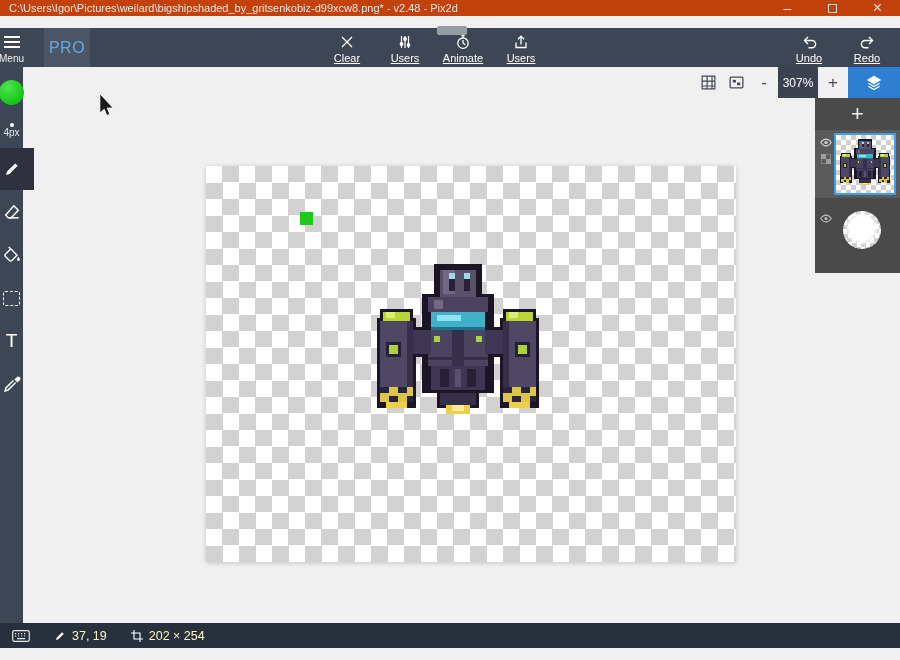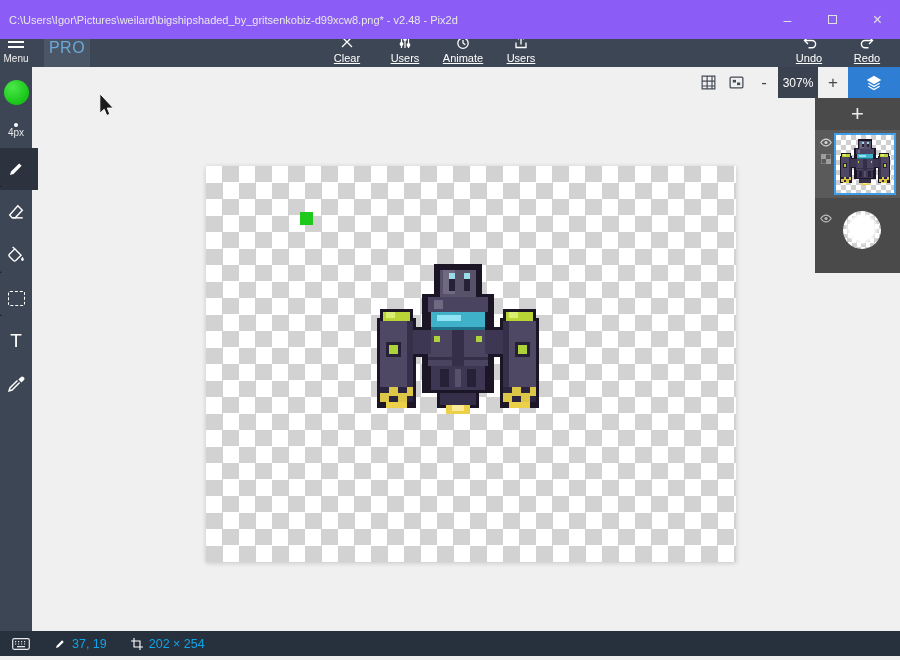--- a/index.html
+++ b/index.html
@@ -3,43 +3,43 @@
 <meta charset="utf-8">
 <style>
   * { margin:0; padding:0; box-sizing:border-box; }
   html,body { background:#222; }
   #app {
     position:relative; width:900px; height:660px; overflow:hidden;
     background:#f0f0f0; font-family:"Liberation Sans", sans-serif;
     -webkit-font-smoothing:antialiased;
   }
   
-  .titlebar { position:absolute; top:0; left:0; right:0; height:39px;
-    background:#8b5cf6; color:#e8e8e8; display:flex; align-items:center; z-index:40; }
+  .titlebar { position:absolute; top:0; left:0; right:0; height:16px;
+    background:#c2410c; color:#e8e8e8; display:flex; align-items:center; z-index:40; }
   .titlebar .title { flex:1; font-size:11px; padding-left:9px; white-space:nowrap;
     overflow:hidden; text-overflow:ellipsis; }
   .win-controls { display:flex; height:100%; }
   .win-btn { width:45px; height:100%; display:flex; align-items:center;
     justify-content:center; color:#e0e0e0; font-size:14px; cursor:default; }
   .win-btn .sq { width:9px; height:9px; border:1px solid #e0e0e0; display:block; }
   
   .topbar { position:absolute; top:28px; left:0; right:0; height:39px; background:#3d4654; z-index:30; }
   .pro-tile { position:absolute; left:44px; top:0; width:46px; height:39px;
     background:#4a5565; color:#6aa9dc; font-size:16px; letter-spacing:.5px;
     display:flex; align-items:center; justify-content:center; }
   .topbar-actions { position:absolute; left:318px; top:0; height:39px; display:flex; }
   .topbar-action { width:58px; height:39px; display:flex; flex-direction:column;
     align-items:center; justify-content:flex-end; padding-bottom:3px; color:#fff;text-decoration:underline; }
   .topbar-action svg { margin-bottom:3px; }
   .topbar-action .lbl { font-size:11px; line-height:11px; }
   .history-actions { position:absolute; right:4px; top:0; height:39px; display:flex; }
   .tooltip-remnant { position:absolute; left:437px; top:-2px; width:30px; height:9px;
     background:#969ca4; border-radius:2px; }
   
-  .sidebar { position:absolute; top:28px; left:0; width:32px; bottom:25px;
+  .sidebar { position:absolute; top:28px; left:0; width:23px; bottom:25px;
     background:#3d4654; z-index:31; display:flex; flex-direction:column; align-items:center; }
   .menu-item { margin-top:4px; display:flex; flex-direction:column; align-items:center; color:#fff; }
   .bars { display:flex; flex-direction:column; gap:3px; padding-top:4px; }
   .bars i { display:block; width:16px; height:2px; background:#fff; }
   .menu-item .lbl { font-size:10px; margin-top:5px; color:#f0f0f0; }
   .color-swatch { margin-top:16px; width:25px; height:25px; border-radius:50%;
     background:radial-gradient(circle at 35% 30%, #4ae84a, #17c417 70%); }
   .brush-size { margin-top:18px; display:flex; flex-direction:column; align-items:center; }
   .brush-dot { width:4px; height:4px; border-radius:50%; background:#fff; }
   .brush-size .lbl { font-size:10px; color:#e8e8e8; margin-top:0; }
@@ -81,22 +81,22 @@
       conic-gradient(#cfcfcf 90deg,#fff 90deg 180deg,#cfcfcf 180deg 270deg,#fff 270deg);
     background-size:100% 100%, 9px 9px; }
   
   .canvas-wrap { position:absolute; left:206px; top:166px; width:530px; height:396px;
     background-image:conic-gradient(#d2d2d2 90deg,#ffffff 90deg 180deg,#d2d2d2 180deg 270deg,#ffffff 270deg);
     background-size:33px 33px; box-shadow:0 1px 5px rgba(0,0,0,.18); z-index:5; }
   .painted-pixel { position:absolute; left:94px; top:46px; width:13px; height:13px; background:#1fc91c; }
   .ship-holder { position:absolute; left:168px; top:98px; width:168px; height:162px; }
   .cursor { position:absolute; left:98px; top:93px; z-index:50; }
   
-  .statusbar { position:absolute; left:0; right:0; bottom:4px; height:25px; background:#27303d;
-    color:#0ea5e9; display:flex; align-items:center; font-size:12.5px; z-index:40; }
+  .statusbar { position:absolute; left:0; right:0; bottom:12px; height:25px; background:#27303d;
+    color:#fef9c3; display:flex; align-items:center; font-size:12.5px; z-index:40; }
   .statusbar .kb { margin-left:12px; display:flex; align-items:center; color:#e8e8e8; }
   .status-group { display:flex; align-items:center; gap:6px; margin-left:24px; }
   svg { display:block; }
 </style>
 </head>
 <body>
 
 <svg width="0" height="0" style="position:absolute" aria-hidden="true">
   <symbol id="ship-sprite" viewBox="0 0 56 54">
     <g shape-rendering="crispEdges">

